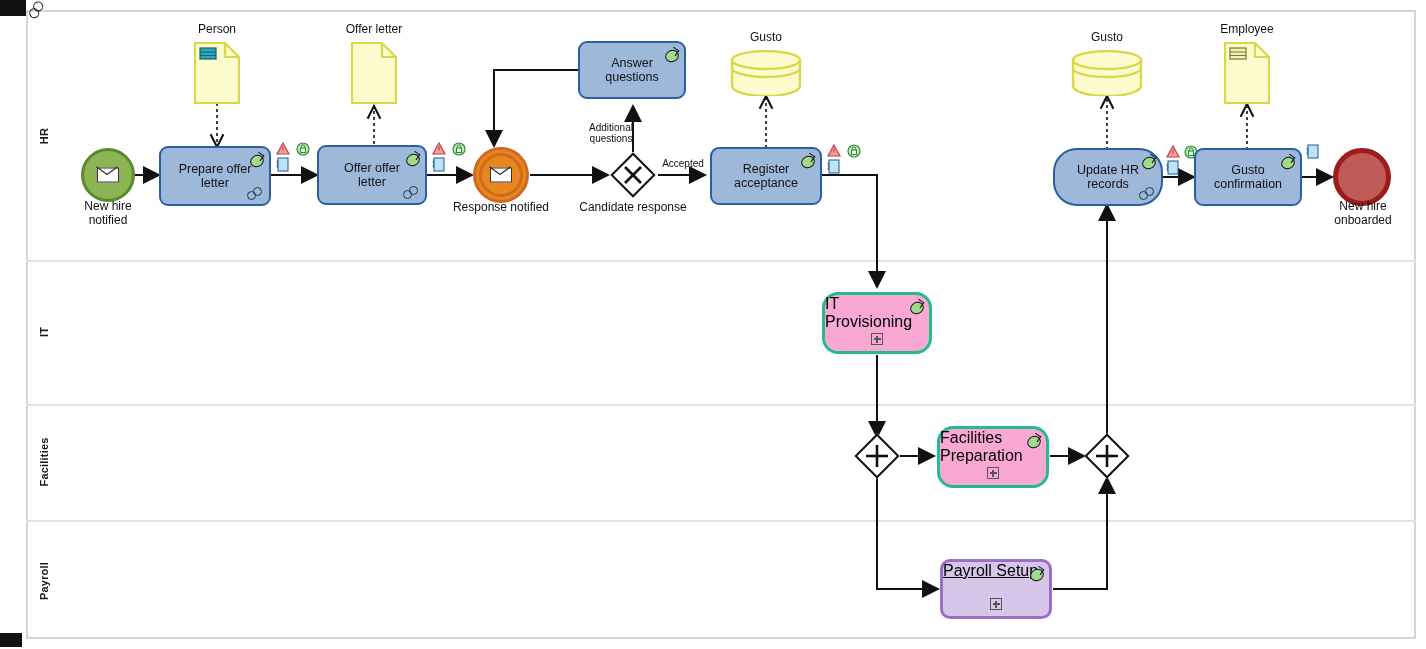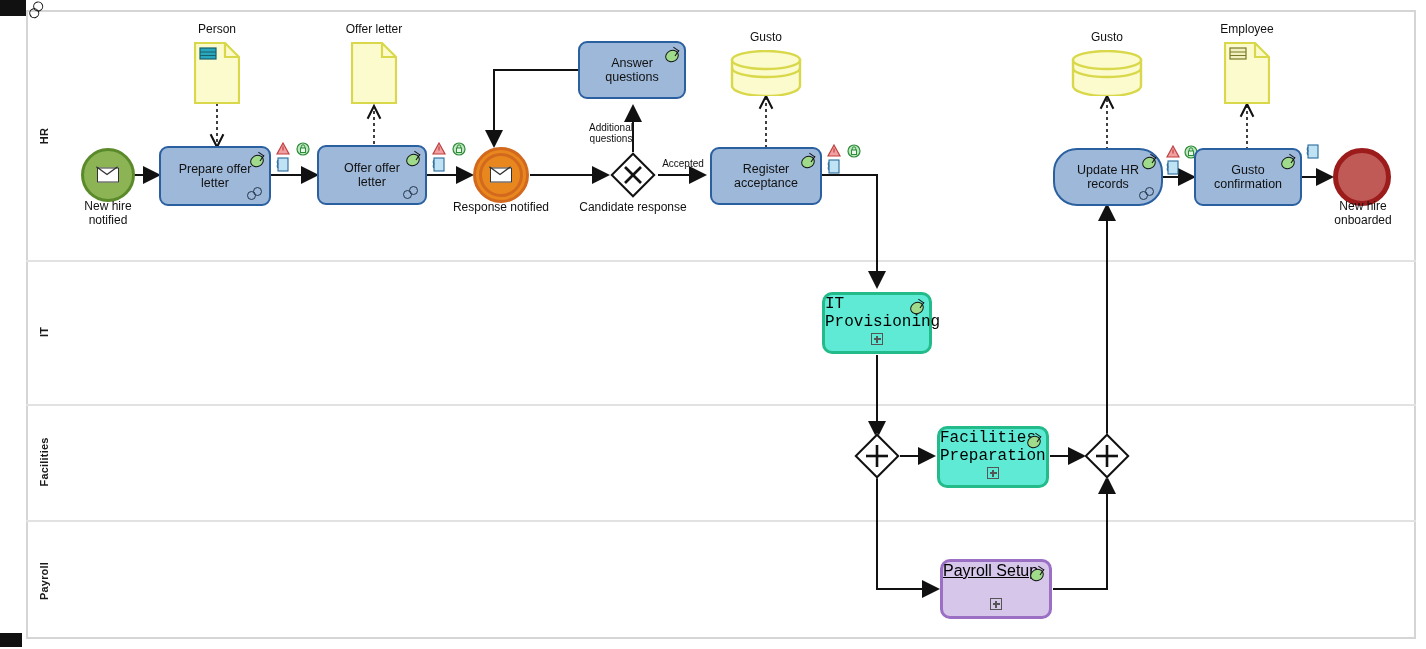--- a/index.html
+++ b/index.html
@@ -18,21 +18,21 @@
   .corner-sq{position:absolute;left:0;top:0;width:26px;height:16px;background:#111;}
   .corner-sq.bot{top:633px;width:22px;height:14px;}
 
   
   .node{position:absolute;box-sizing:border-box;}
 
   .task{border-radius:9px;border:2px solid #2a5fa0;background:#9db8d9;
         box-shadow:0 0 0 0 transparent;}
   .task .tlabel{position:absolute;left:0;right:0;top:50%;transform:translateY(-50%);
         text-align:center;font-size:12.5px;color:#111;line-height:14px;padding:0 10px;}
-  .sub-green{border:3px solid #23bb8a;background:#5eead4;border-radius:10px;font-family:Liberation Mono, monospace;}
+  .sub-green{border:3px solid #23bb8a;background:#f9a8d4;border-radius:16px;}
   .sub-purple{border:3px solid #9a6fc4;background:#d6c6ea;border-radius:10px;}
   .sub .tlabel{top:46%;}
   .underline{text-decoration:underline;}
 
   .plus-marker{position:absolute;left:50%;transform:translateX(-50%);bottom:6px;
         width:12px;height:12px;border:1.4px solid #555;box-sizing:border-box;}
   .plus-marker:before,.plus-marker:after{content:"";position:absolute;background:#555;}
   .plus-marker:before{left:50%;top:1.5px;bottom:1.5px;width:1.4px;margin-left:-.7px;}
   .plus-marker:after{top:50%;left:1.5px;right:1.5px;height:1.4px;margin-top:-.7px;}
 

